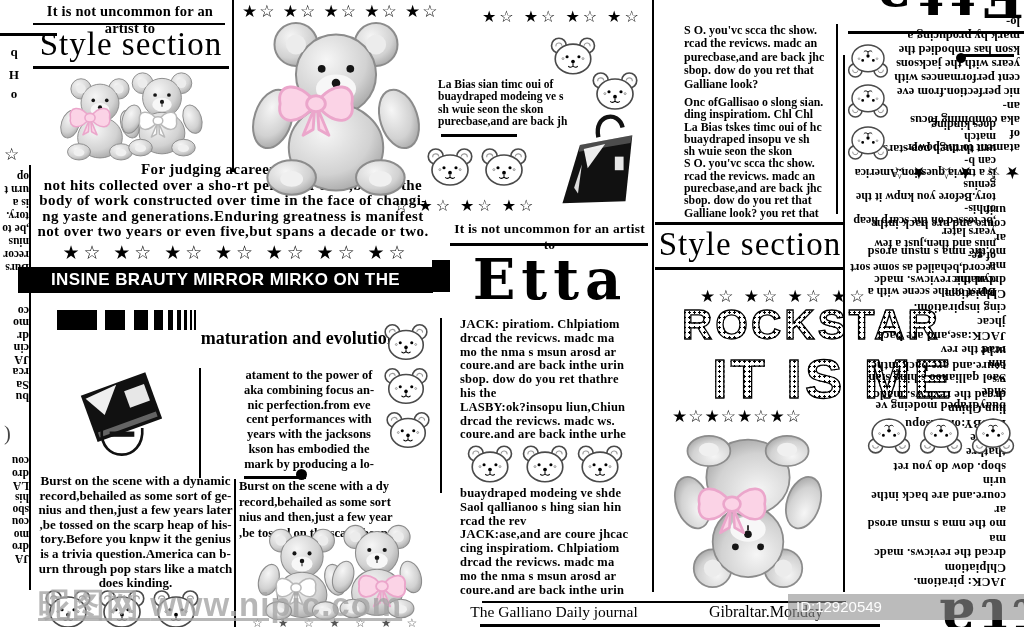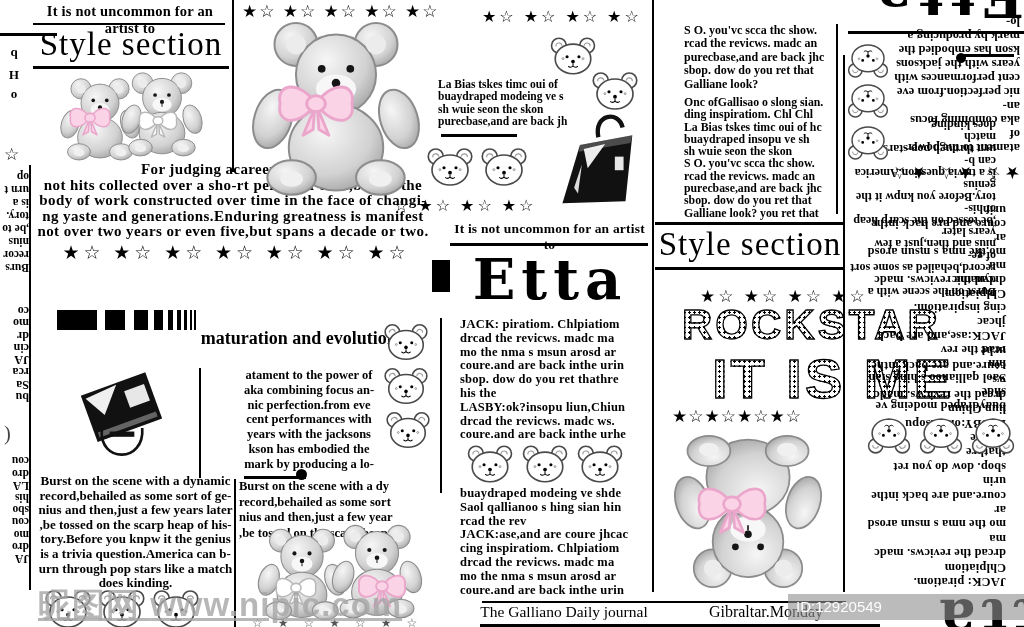--- a/index.html
+++ b/index.html
@@ -189,20 +189,21 @@
         <use href="#bowwhite"></use>
       </svg>
   </div>
 
   <div class="abs serifb pre ctr" style="left:33px;top:162px;width:400px;font-size:15px;line-height:15.6px;letter-spacing:.4px">For judging acareer then,is
 not hits collected over a sho-rt period of time,but by the
 body of work constructed over time in the face of changi-
 ng yaste and generations.Enduring greatness is manifest
 not over two years or even five,but spans a decade or two.</div>
   <div class="abs stars ctr" style="left:40px;top:241px;width:392px;font-size:19px;letter-spacing:4px">★☆ ★☆ ★☆ ★☆ ★☆ ★☆ ★☆</div>
+  <div class="abs banner sans ctr" style="left:18px;top:267px;width:415px;height:26px">INSINE BRAUTY MIRROR MIRKO ON THE WALL,Page 2</div>
 
   <div class="abs" style="left:57px;top:310px;width:145px;height:20px;display:flex;align-items:stretch">
     <div style="width:40px;background:#000;margin-right:8px"></div>
     <div style="width:20px;background:#000;margin-right:9px"></div>
     <div style="width:14px;background:#000;margin-right:6px"></div>
     <div style="width:9px;background:#000;margin-right:5px"></div>
     <div style="width:5px;background:#000;margin-right:4px"></div>
     <div style="width:4px;background:#000;margin-right:3px"></div>
     <div style="width:3px;background:#000;margin-right:3px"></div>
     <div style="width:2px;background:#000;margin-right:2px"></div>
@@ -281,21 +282,21 @@
   </div>
   <div class="abs stars" style="left:252px;top:616px;font-size:12px;color:#555;letter-spacing:6px">☆ ★ ☆ ★ ☆ ★ ☆</div>
 
   <div class="abs stars" style="left:482px;top:7px;font-size:16px;letter-spacing:3px">★☆ ★☆ ★☆ ★☆</div>
   <svg class="abs" style="left:549px;top:36px" width="48" height="40">
       <use href="#bearhead"></use>
     </svg>
   <svg class="abs" style="left:591px;top:70px" width="48" height="42">
       <use href="#bearhead"></use>
     </svg>
-  <div class="abs serifb pre" style="left:438px;top:78px;width:142px;font-size:11.5px;line-height:12.3px">La Bias tskes timc oui of
+  <div class="abs serifb pre" style="left:438px;top:78px;width:142px;font-size:11.5px;line-height:12.3px">La Bias sian timc oui of
 buaydraped modeing ve s
 sh wuie  seon  the  skon
 purecbase,and are back jh</div>
   <svg class="abs" style="left:545px;top:110px" width="97" height="102">
       <use href="#handbag"></use>
     </svg>
   <svg class="abs" style="left:426px;top:146px" width="48" height="42">
       <use href="#bearhead"></use>
     </svg>
   <svg class="abs" style="left:480px;top:146px" width="48" height="42">
@@ -328,21 +329,21 @@
 
   <div class="abs bodytxt pre" style="left:460px;top:487px;width:196px"><span>buaydraped modeing ve shde
 Saol qallianoo s hing sian hin
 rcad  the  rev</span>
 <span class="lbl">JACK:</span><span>ase,and are coure jhcac
 cing inspiratiom. Chlpiatiom</span>
 <span>drcad  the  revicws. madc  ma
 mo the  nma s msun arosd  ar
 coure.and are back inthe urin</span></div>
 
-  <div class="abs serif ctr" style="left:479px;top:603px;width:170px;font-size:15.5px">The Galliano Daily journal</div>
+  <div class="abs serif ctr" style="left:469px;top:603px;width:170px;font-size:15.5px">The Galliano Daily journal</div>
 
   <div class="abs serifb pre" style="left:684px;top:24px;width:152px;font-size:12px;line-height:13.4px">S O. you'vc scca thc show.
 rcad  the  revicws. madc  an
 purecbase,and are back jhc
 sbop. dow do you ret that
 Galliane look?</div>
   <div class="abs serifb pre" style="left:684px;top:96px;width:155px;font-size:11.8px;line-height:12.3px">Onc ofGallisao o slong sian.
 ding inspiratiom. Chl Chl
 La Bias tskes timc oui of hc
 buaydraped insopu ve sh

